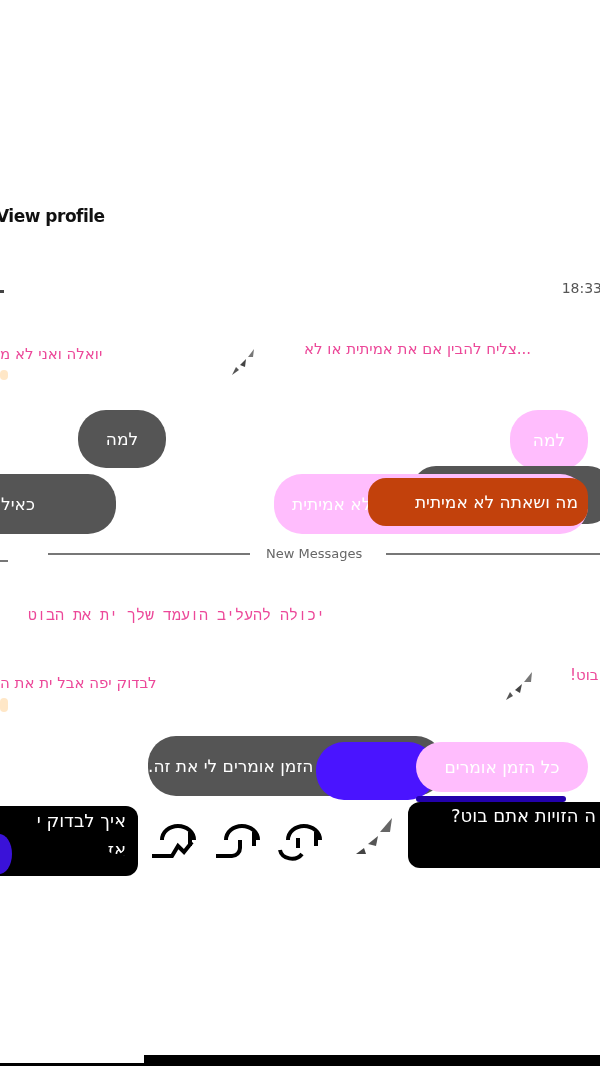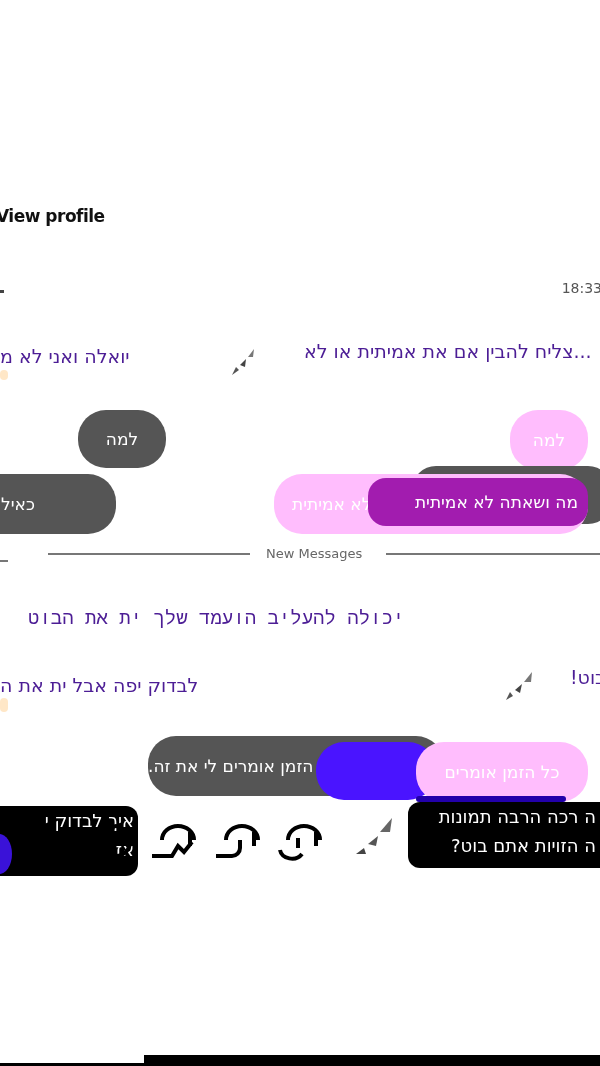--- a/index.html
+++ b/index.html
@@ -7,28 +7,28 @@
       width:600px; height:1066px; position:relative; overflow:hidden;
       background:#ffffff; font-family:"DejaVu Sans", sans-serif; color:#111;
     }
     .abs { position:absolute; }
     .view-profile {
       left:-4px; top:206px; font-size:17px; font-weight:bold; color:#111;
       letter-spacing:-0.5px;
     }
     .timestamp { right:-2px; top:280px; font-size:14px; color:#555; }
     .tiny-dot { left:0; top:290px; width:4px; height:3px; background:#444; }
-    .heb-line { font-size:19px; color:#4c1d95; white-space:nowrap; direction:rtl; }
+    .heb-line { font-size:15px; color:#ec4899; white-space:nowrap; direction:rtl; }
     .bubble {
       position:absolute; border-radius:28px; white-space:nowrap; direction:rtl;
       font-size:17px; line-height:1; display:flex; align-items:center; justify-content:center;
     }
     .b-gray { background:#555555; color:#fff; }
     .b-pink { background:#ffbdfd; color:#fff; }
-    .b-purple { background:#a21caf; color:#fff; }
+    .b-purple { background:#c2410c; color:#fff; }
     .b-black { background:#000000; color:#fff; }
     .b-blue { background:#4a14ff; color:#fff; }
     .divider-line { height:2px; background:#777; }
     .divider-text { font-size:13px; color:#666; }
     .icon { position:absolute; }
     .seen-check { position:absolute; }
     .home-bar { position:absolute; left:144px; top:1055px; width:456px; height:11px; background:#000; }
     .home-bar-left { position:absolute; left:0; top:1063px; width:144px; height:3px; background:#000; }
   </style>
 </head>
@@ -89,37 +89,36 @@
 
 <div class="abs heb-line" style="left:0px; top:674px;">לבדוק יפה אבל ית את ה</div>
 <div class="abs" style="left:0; top:698px; width:8px; height:14px; background:#ffe7c7; border-radius:4px;"></div>
 
 <div class="bubble b-gray" style="left:148px; top:736px; width:296px; height:60px; justify-content:flex-end; padding-right:24px; box-sizing:border-box;">
   <span>כל הזמן אומרים לי את זה.</span>
 </div>
 
 <div class="bubble b-blue" style="left:316px; top:742px; width:120px; height:58px;"></div>
 
-<div class="bubble b-pink" style="left:416px; top:742px; width:172px; height:60px;">
+<div class="bubble b-pink" style="left:416px; top:742px; width:172px; height:50px;">
   <span>כל הזמן אומרים</span>
 </div>
 <div class="abs" style="left:416px; top:796px; width:150px; height:6px; background:#2200aa; border-radius:3px;"></div>
 
 <div class="abs b-black" style="left:408px; top:802px; width:192px; height:66px; border-radius:12px 0 0 12px; direction:rtl; padding-right:4px; box-sizing:border-box;">
-  <div style="font-size:18px; color:#fff; line-height:30px; white-space:nowrap;">ה רכה הרבה תמונות</div>
   <div style="font-size:18px; color:#fff; line-height:28px; white-space:nowrap;">ה הזויות אתם בוט?</div>
 </div>
 
 <svg class="seen-check" style="left:352px; top:812px;" width="50" height="50" viewBox="0 0 50 50">
   <polygon points="4,42 12,36 14,42" fill="#444"></polygon>
   <polygon points="16,32 26,24 24,34" fill="#555"></polygon>
   <polygon points="28,20 40,6 38,20" fill="#666"></polygon>
 </svg>
 
-<div class="abs b-black" style="left:0px; top:806px; width:138px; height:70px; border-radius:0 12px 12px 0; direction:rtl; padding-right:4px; box-sizing:border-box;">
+<div class="abs b-black" style="left:0px; top:806px; width:138px; height:70px; border-radius:0 12px 12px 0; direction:rtl; padding-right:12px; box-sizing:border-box;">
   <div style="font-size:18px; color:#fff; line-height:30px; white-space:nowrap;">איך לבדוק י</div>
   <div style="font-size:18px; color:#fff; line-height:28px; white-space:nowrap;">אז</div>
 </div>
 <div class="abs" style="left:-14px; top:834px; width:26px; height:40px; background:#3a12d8; border-radius:50%;"></div>
 
 <svg class="icon" style="left:94px; top:822px;" width="44" height="40" viewBox="0 0 44 40">
   <path d="M8 20 a14 14 0 0 0 28 0" fill="none" stroke="#000" stroke-width="4"></path>
   <rect x="18" y="4" width="8" height="18" rx="4" fill="none" stroke="#000" stroke-width="4"></rect>
   <line x1="22" y1="34" x2="22" y2="40" stroke="#000" stroke-width="4"></line>
 </svg>

